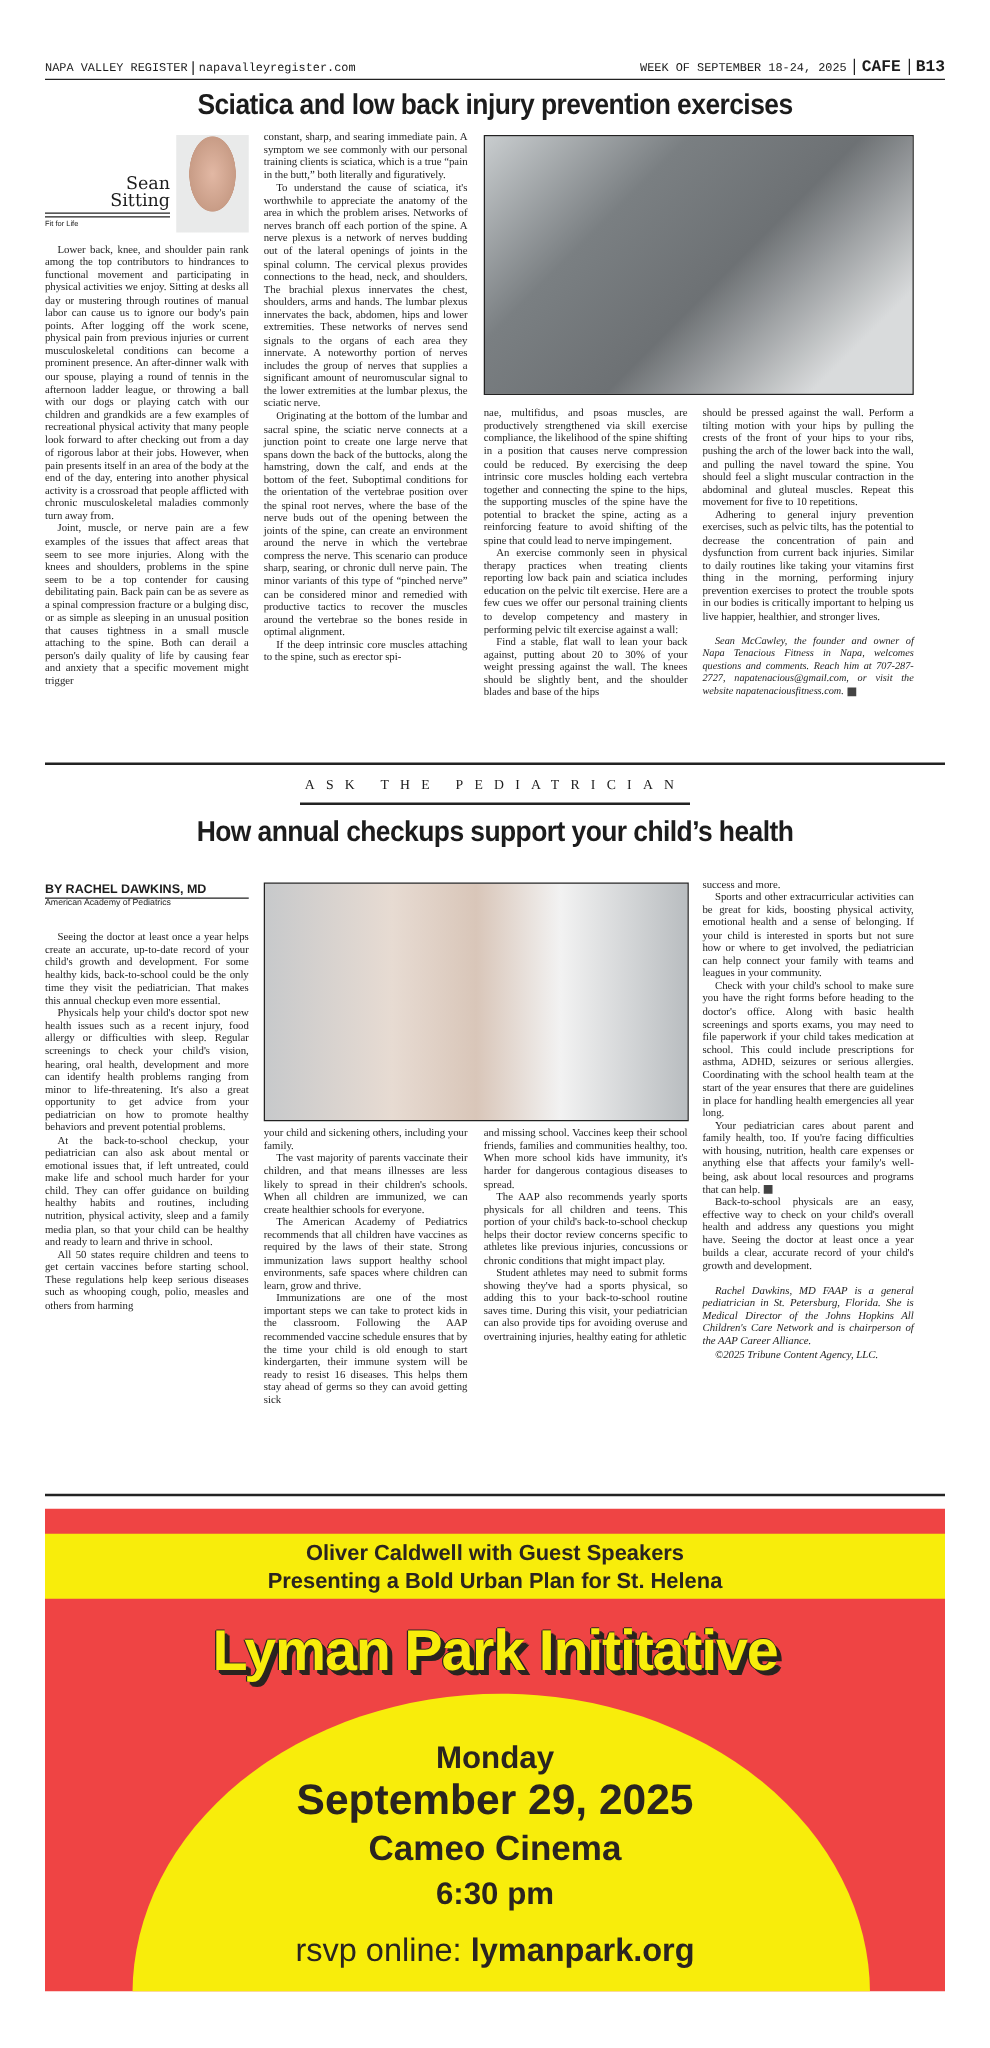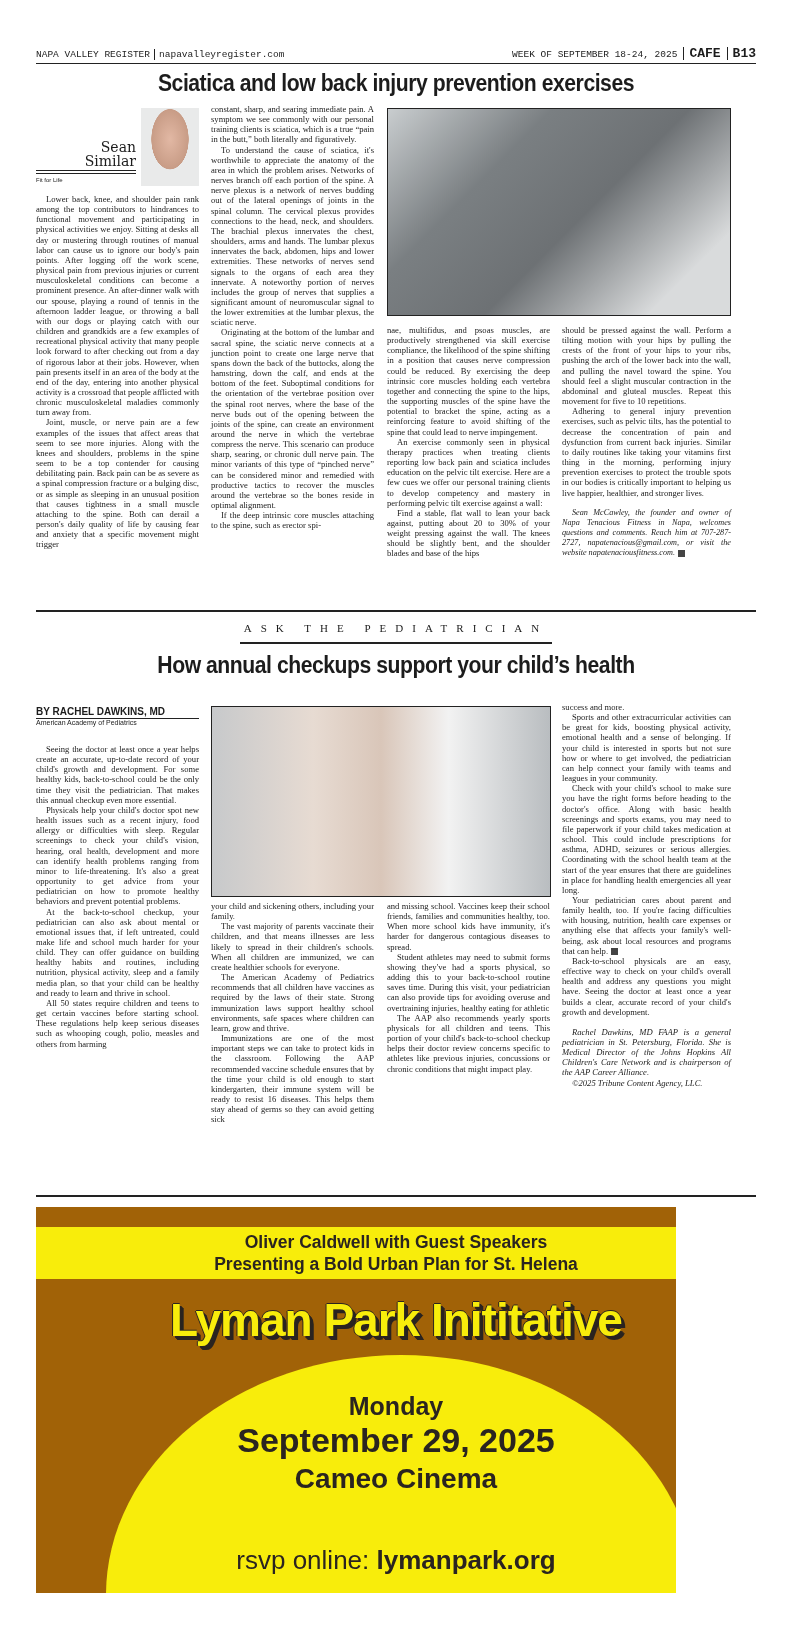--- a/index.html
+++ b/index.html
@@ -14,21 +14,21 @@
   .col p { text-indent: 10px; }
   .col p.noind { text-indent: 0; }
   .col .italic { font-style: italic; }
   .byline-name { font-family: "DejaVu Serif", serif; font-size: 14px; text-align: right; line-height: 14px; }
   .photo { background: #9aa0a4; border: 1px solid #222; }
   .author-photo { background: radial-gradient(ellipse at 50% 40%, #e2b8a4 0%, #c89c86 45%, #e9eaea 46%); }
   .rule { background: #222; height: 1.5px; }
   .kicker { font-family: "Liberation Serif", serif; font-size: 11px; letter-spacing: 9px; text-align: center; }
   .byline-bold { font-family: "Liberation Sans", sans-serif; font-weight: bold; font-size: 10px; }
   .byline-sub { font-family: "Liberation Sans", sans-serif; font-size: 7px; }
-  .ad { left: 36px; top: 1207px; width: 640px; height: 386px; background: #a16207; overflow: hidden; }
+  .ad { left: 36px; top: 1207px; width: 720px; height: 386px; background: #ef4444; overflow: hidden; }
   .ad-top { position: absolute; left: 0; top: 20px; width: 720px; height: 52px; background: #f8ed0b; font-family: "Liberation Sans", sans-serif; font-weight: bold; font-size: 17.5px; text-align: center; color: #2a2420; line-height: 22px; padding-top: 4px; }
   .ad-title { position: absolute; left: 0; top: 86px; width: 720px; text-align: center; font-family: "Liberation Sans", sans-serif; font-weight: 900; font-size: 46px; color: #f8ed0b; text-shadow: 2px 2px 0 #2a2420, 3px 3px 0 #2a2420, 4px 4px 0 #2a2420, -1px 0 0 #2a2420, 0 -1px 0 #2a2420; letter-spacing: -1px; }
   .ad-sun { position: absolute; left: 70px; top: 148px; width: 590px; height: 480px; border-radius: 50%; background: #f8ed0b; }
   .ad-text { position: absolute; left: 0; width: 720px; text-align: center; font-family: "Liberation Sans", sans-serif; font-weight: bold; color: #2a2420; }
   .sq { display: inline-block; width: 7px; height: 7px; background: #444; vertical-align: middle; margin-left: 3px; }
 </style>
 </head>
 <body>
 
 <div class="abs masthead">
@@ -39,21 +39,21 @@
     <span>WEEK OF SEPTEMBER 18-24, 2025</span>
     <span class="section">CAFE</span>
     <span class="section">B13</span>
   </div>
 </div>
 
 <div class="abs headline" style="top:70px;">Sciatica and low back injury prevention exercises</div>
 
 <div class="abs" style="left:36px; top:140px; width:100px;">
   <div class="byline-name">Sean</div>
-  <div class="byline-name">Similar</div>
+  <div class="byline-name">Sitting</div>
   <div style="border-top:1.5px solid #222; border-bottom:1px solid #222; height:4px; margin-top:2px;"></div>
   <div style="font-family:'Liberation Sans',sans-serif; font-size:6px; margin-top:3px;">Fit for Life</div>
 </div>
 <div class="abs author-photo" style="left:141px; top:108px; width:58px; height:78px;"></div>
 
 <div class="abs col" style="left:36px; top:194px; width:163px;">
   <p>Lower back, knee, and shoulder pain rank among the top contributors to hindrances to functional movement and participating in physical activities we enjoy. Sitting at desks all day or mustering through routines of manual labor can cause us to ignore our body's pain points. After logging off the work scene, physical pain from previous injuries or current musculoskeletal conditions can become a prominent presence. An after-dinner walk with our spouse, playing a round of tennis in the afternoon ladder league, or throwing a ball with our dogs or playing catch with our children and grandkids are a few examples of recreational physical activity that many people look forward to after checking out from a day of rigorous labor at their jobs. However, when pain presents itself in an area of the body at the end of the day, entering into another physical activity is a crossroad that people afflicted with chronic musculoskeletal maladies commonly turn away from.</p>
   <p>Joint, muscle, or nerve pain are a few examples of the issues that affect areas that seem to see more injuries. Along with the knees and shoulders, problems in the spine seem to be a top contender for causing debilitating pain. Back pain can be as severe as a spinal compression fracture or a bulging disc, or as simple as sleeping in an unusual position that causes tightness in a small muscle attaching to the spine. Both can derail a person's daily quality of life by causing fear and anxiety that a specific movement might trigger</p>
 </div>
 
@@ -101,22 +101,22 @@
 
 <div class="abs col" style="left:211px; top:901px; width:163px;">
   <p class="noind">your child and sickening others, including your family.</p>
   <p>The vast majority of parents vaccinate their children, and that means illnesses are less likely to spread in their children's schools. When all children are immunized, we can create healthier schools for everyone.</p>
   <p>The American Academy of Pediatrics recommends that all children have vaccines as required by the laws of their state. Strong immunization laws support healthy school environments, safe spaces where children can learn, grow and thrive.</p>
   <p>Immunizations are one of the most important steps we can take to protect kids in the classroom. Following the AAP recommended vaccine schedule ensures that by the time your child is old enough to start kindergarten, their immune system will be ready to resist 16 diseases. This helps them stay ahead of germs so they can avoid getting sick</p>
 </div>
 
 <div class="abs col" style="left:387px; top:901px; width:163px;">
   <p class="noind">and missing school. Vaccines keep their school friends, families and communities healthy, too. When more school kids have immunity, it's harder for dangerous contagious diseases to spread.</p>
+  <p>The AAP also recommends yearly sports physicals for all children and teens. This portion of your child's back-to-school checkup helps their doctor review concerns specific to athletes like previous injuries, concussions or chronic conditions that might impact play.</p>
   <p>Student athletes may need to submit forms showing they've had a sports physical, so adding this to your back-to-school routine saves time. During this visit, your pediatrician can also provide tips for avoiding overuse and overtraining injuries, healthy eating for athletic</p>
-  <p>The AAP also recommends yearly sports physicals for all children and teens. This portion of your child's back-to-school checkup helps their doctor review concerns specific to athletes like previous injuries, concussions or chronic conditions that might impact play.</p>
 </div>
 
 <div class="abs col" style="left:562px; top:702px; width:169px;">
   <p class="noind">success and more.</p>
   <p>Sports and other extracurricular activities can be great for kids, boosting physical activity, emotional health and a sense of belonging. If your child is interested in sports but not sure how or where to get involved, the pediatrician can help connect your family with teams and leagues in your community.</p>
   <p>Check with your child's school to make sure you have the right forms before heading to the doctor's office. Along with basic health screenings and sports exams, you may need to file paperwork if your child takes medication at school. This could include prescriptions for asthma, ADHD, seizures or serious allergies. Coordinating with the school health team at the start of the year ensures that there are guidelines in place for handling health emergencies all year long.</p>
   <p><span>Your pediatrician cares about parent and family health, too. If you're facing difficulties with housing, nutrition, health care expenses or anything else that affects your family's well-being, ask about local resources and programs that can help.</span><span class="sq"></span></p>
   <p>Back-to-school physicals are an easy, effective way to check on your child's overall health and address any questions you might have. Seeing the doctor at least once a year builds a clear, accurate record of your child's growth and development.</p>
   <p class="italic" style="margin-top:10px;">Rachel Dawkins, MD FAAP is a general pediatrician in St. Petersburg, Florida. She is Medical Director of the Johns Hopkins All Children's Care Network and is chairperson of the AAP Career Alliance.</p>
   <p class="italic" style="">©2025 Tribune Content Agency, LLC.</p>
@@ -127,16 +127,17 @@
 <div class="abs ad">
   <div class="ad-top">
     <div>Oliver Caldwell with Guest Speakers</div>
     <div>Presenting a Bold Urban Plan for St. Helena</div>
   </div>
   <div class="ad-title">Lyman Park Inititative</div>
   <div class="ad-sun"></div>
   <div class="ad-text" style="top:185px; font-size:25px;">Monday</div>
   <div class="ad-text" style="top:214px; font-size:34px;">September 29, 2025</div>
   <div class="ad-text" style="top:256px; font-size:28px;">Cameo Cinema</div>
+  <div class="ad-text" style="top:294px; font-size:25px;">6:30 pm</div>
   <div class="ad-text" style="top:338px; font-size:26px;">
     <span style="font-weight:normal;margin-top:32px;">rsvp online: </span><span>lymanpark.org</span>
   </div>
 </div>
 
 </body></html>

